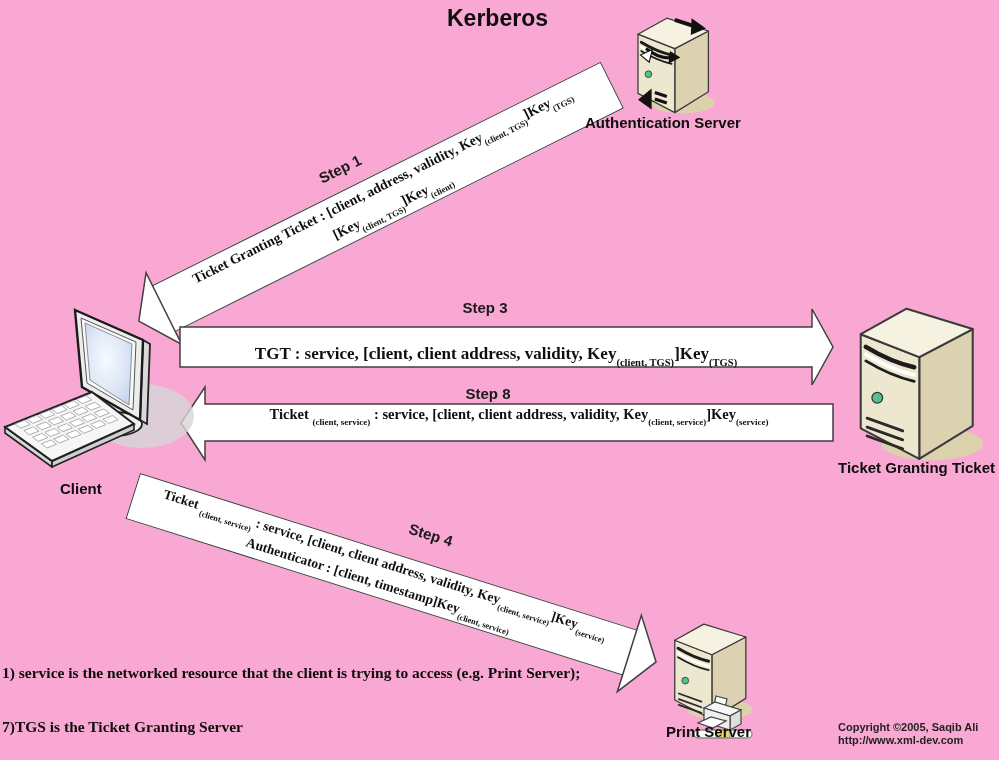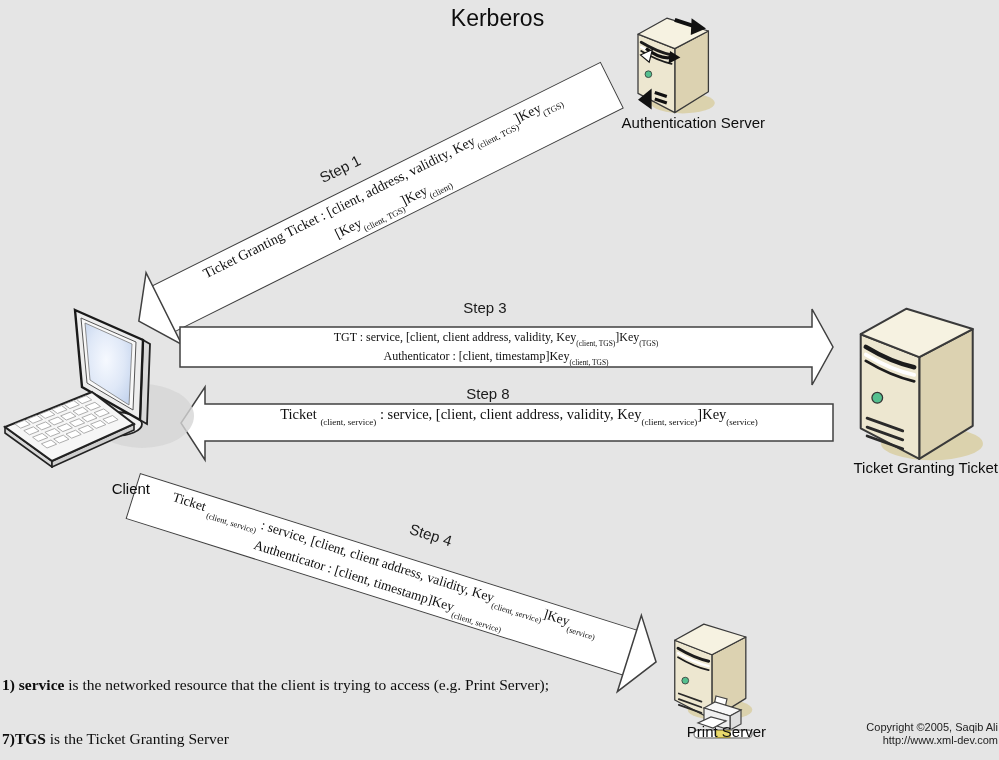--- a/index.html
+++ b/index.html
@@ -1,22 +1,22 @@
 <!DOCTYPE html>
 <html style="--arrow_outline: #404040; --tower_top: #f6f2e1; --tower_front: #ede7d0; --tower_side: #dcd2b1; --tower_shadow: #dbd2ad; --led: #55c08f; --screen: #d8e4f6; --monitor_body: #ededed; --monitor_shadow: #d6d6d6; --cable_center: #e9d96b;"><head>
 <meta charset="utf-8">
 <style>
   html,body{margin:0;padding:0;background:#fff;}
-  #canvas{position:relative;width:999px;height:760px;background:#e5e5e5;overflow:hidden;
-          font-family:"Liberation Sans",sans-serif;color:#111;}
+  #canvas{position:relative;width:999px;height:760px;background:#f9a8d4;overflow:hidden;
+          font-family:"Liberation Sans",sans-serif;color:#111;font-weight:bold;}
   .abs{position:absolute;}
   
   #title{left:380px;top:4px;width:235px;text-align:center;font-size:23px;line-height:29px;color:#0d0d0d;}
   
-  .entity-label{font-size:15px;text-align:right;color:#0d0d0d;}
+  .entity-label{font-size:15px;text-align:left;color:#0d0d0d;}
   
   .step-label{font-size:15px;color:#1a1a1a;text-align:center;width:120px;}
   
   .band-text{font-family:"Liberation Serif",serif;color:#0f0f0f;text-align:center;white-space:nowrap;}
   .band-text div{white-space:nowrap;}
   sub{font-size:0.62em;position:relative;top:0.22em;line-height:0;}
   
   .arrow-svg{overflow:visible;}
   .arrow-shape{fill:#ffffff;stroke:var(--arrow_outline);stroke-width:1.5;stroke-linejoin:miter;}
   
@@ -24,23 +24,23 @@
   #band1{left:163px;top:283px;width:500px;height:50px;transform:rotate(-26.5deg);transform-origin:0 50%;}
   #band1 .band-text{position:absolute;left:0;top:1px;width:100%;font-size:14px;line-height:23px;}
   #band1 .head{position:absolute;left:-30px;top:-17px;}
   #band1 .step-label{position:absolute;left:160px;top:-30px;}
   #band4{left:140px;top:473px;width:520px;height:46px;transform:rotate(17.5deg);transform-origin:0 0;}
   #band4 .band-text{position:absolute;left:0;top:1px;width:100%;font-size:13.5px;line-height:21px;}
   #band4 .head{position:absolute;right:-30px;top:-18px;}
   #band4 .step-label{position:absolute;left:235px;top:-38px;}
   .head{overflow:visible;}
   
-  .footnote{font-family:"Liberation Serif",serif;font-size:15.5px;color:#0d0d0d;left:2px;width:680px;margin-top:12px;}
-  
-  #credit{left:838px;top:721px;width:160px;text-align:right;font-size:11px;line-height:13px;color:#222;}
+  .footnote{font-family:"Liberation Serif",serif;font-size:15.5px;color:#0d0d0d;left:2px;width:680px;}
+  
+  #credit{left:838px;top:721px;width:160px;text-align:left;font-size:11px;line-height:13px;color:#222;}
   
   .tower-outline{stroke:#3a3a3a;stroke-width:1.6;stroke-linejoin:round;}
 </style>
 </head>
 <body>
 
 <div id="canvas">
 
   <svg width="0" height="0" style="position:absolute" aria-hidden="true">
     <defs>
@@ -94,23 +94,22 @@
     <div class="band-text">
       <div>Ticket Granting Ticket : [client, address, validity, Key<sub>(client, TGS)</sub>]Key<sub>(TGS)</sub></div>
       <div>[Key<sub>(client, TGS)</sub>]Key<sub>(client)</sub></div>
     </div>
   </div>
 
   <svg class="abs arrow-svg" style="left:178px;top:306px" width="660" height="82">
     <polygon class="arrow-shape" points="2,21 634,21 634,3 655,41 634,79 634,61 2,61"></polygon>
   </svg>
   <div class="abs step-label" style="left:425px;top:299px">Step 3</div>
-  <div class="abs band-text" style="left:180px;top:328px;width:632px;font-size:12px;line-height:19px">
+  <div class="abs band-text" style="left:180px;top:344px;width:632px;font-size:17px;line-height:19px">
     <div>TGT : service, [client, client address, validity, Key<sub>(client, TGS)</sub>]Key<sub>(TGS)</sub></div>
-    <div>Authenticator : [client, timestamp]Key<sub>(client, TGS)</sub></div>
   </div>
 
   <svg class="abs arrow-svg" style="left:178px;top:383px" width="660" height="82">
     <polygon class="arrow-shape" points="655,21 27,21 27,4 3,40 27,77 27,58 655,58"></polygon>
   </svg>
   <div class="abs step-label" style="left:428px;top:385px">Step 8</div>
   <div class="abs band-text" style="left:205px;top:405px;width:628px;font-size:14.5px;line-height:19px">
     <div>Ticket <sub>(client, service)</sub> : service, [client, client address, validity, Key<sub>(client, service)</sub>]Key<sub>(service)</sub></div>
   </div>
 

